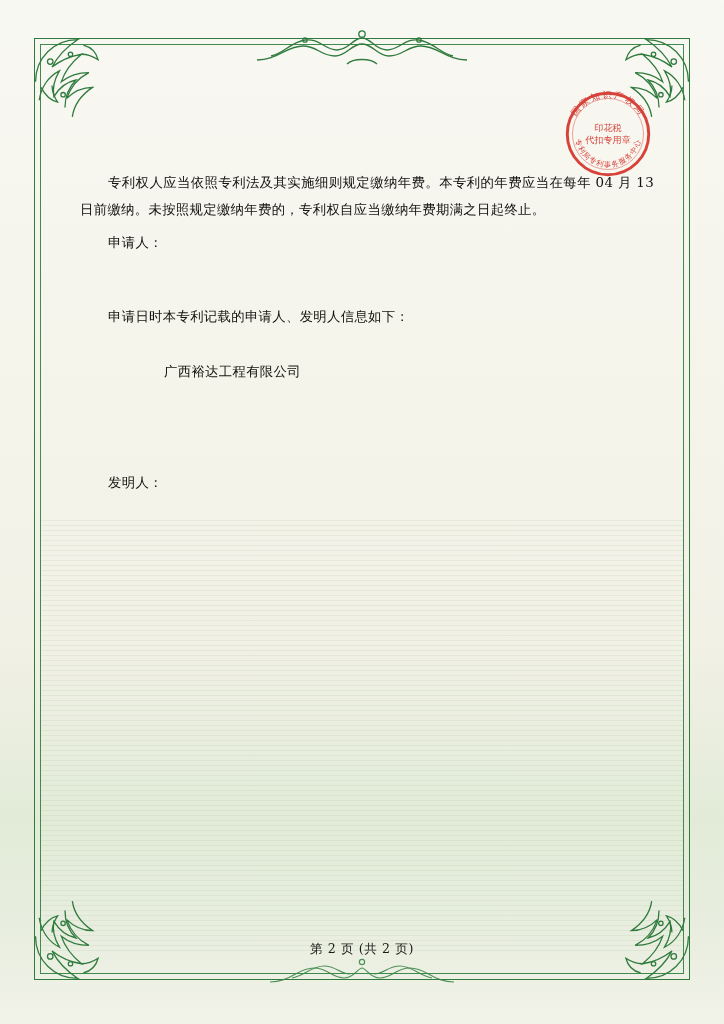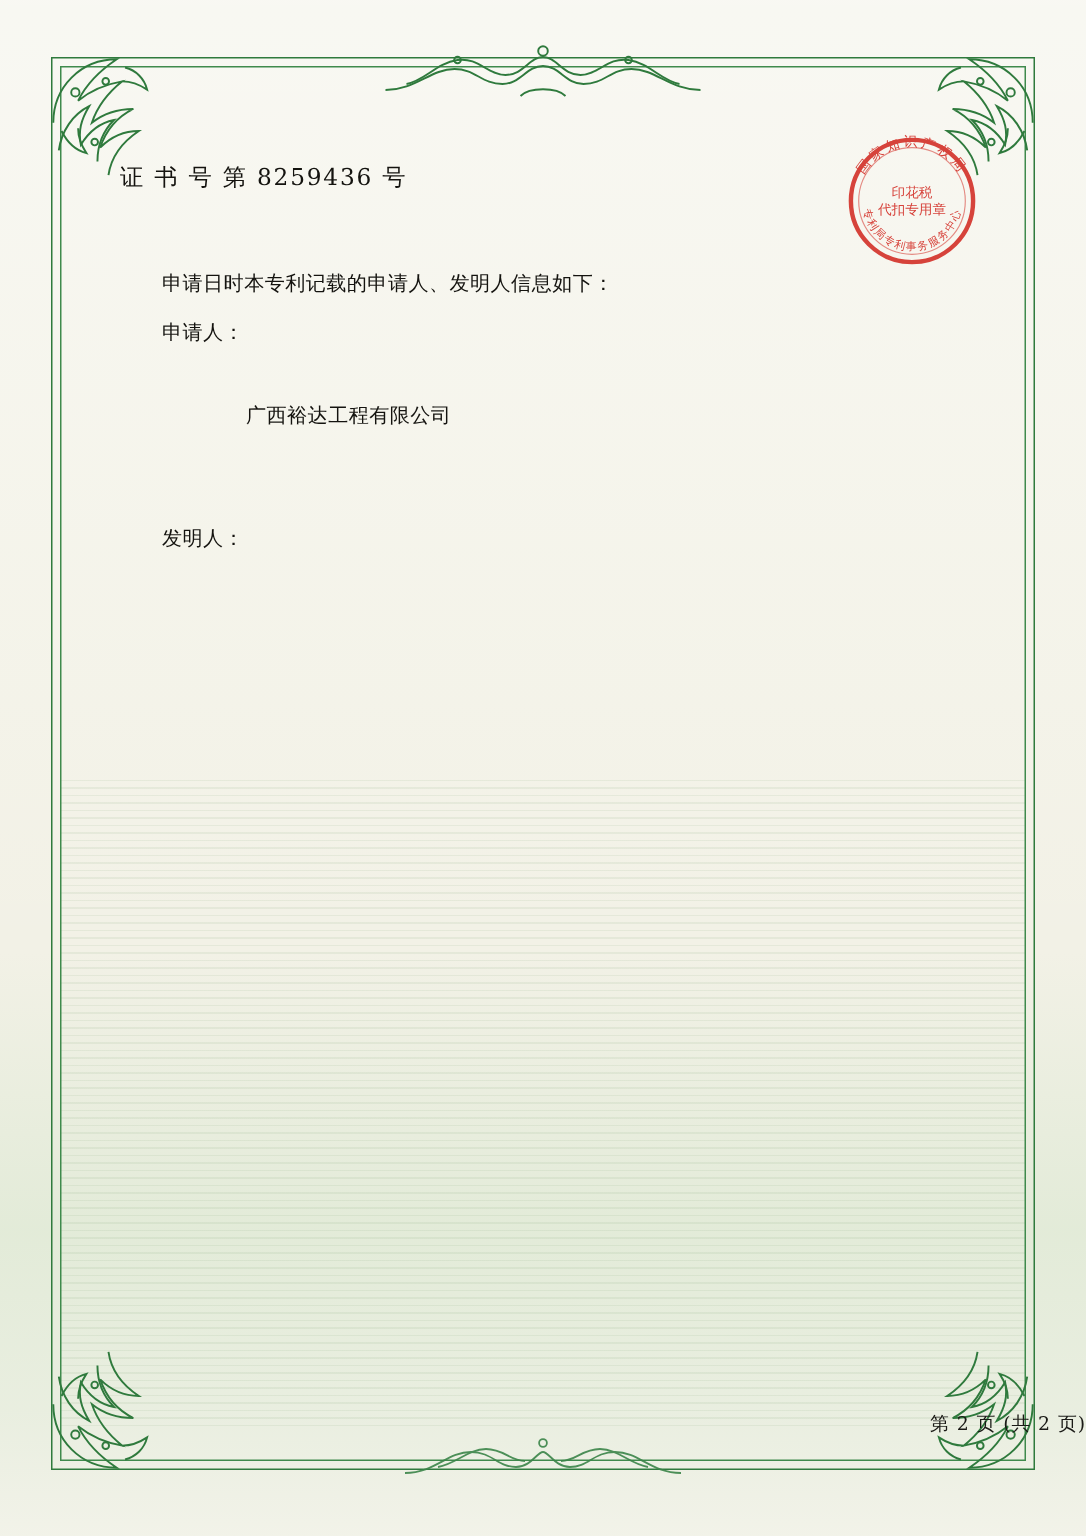--- a/index.html
+++ b/index.html
@@ -139,21 +139,21 @@
   }
   #applicant-label {
     margin-top: 6px;
     text-indent: 28px;
   }
   #applicant-name {
     margin-top: 28px;
     padding-left: 84px;
   }
   #inventor-label {
-    margin-top: 56px;
+    margin-top: 84px;
     text-indent: 28px;
   }
   #inventor-names {
     margin-top: 10px;
     padding-left: 84px;
   }
 
   
   #seal {
     position: absolute;
@@ -164,21 +164,21 @@
     opacity: .92;
   }
   #seal svg { display: block; width: 100%; height: 100%; }
 
   
   #footer {
     position: absolute;
     left: 0;
     right: 0;
     bottom: 66px;
-    text-align: right;
+    text-align: center;
     font-size: 12.6px;
     color: #1a1a16;
     letter-spacing: .6px;
   }
 </style>
 </head>
 <body>
 
 <div id="page">
 
@@ -266,26 +266,26 @@
       </text>
       <text font-family="&quot;DejaVu Serif&quot;, serif" font-size="8.4" fill="#d4342c" letter-spacing="1.2">
         <textPath href="#arcBottom" startOffset="50%" text-anchor="middle">专利局专利事务服务中心</textPath>
       </text>
       <text x="60" y="57" text-anchor="middle" font-family="&quot;DejaVu Serif&quot;, serif" font-size="10.5" fill="#d4342c">印花税</text>
       <text x="60" y="70" text-anchor="middle" font-family="&quot;DejaVu Serif&quot;, serif" font-size="10.5" fill="#d4342c">代扣专用章</text>
     </svg>
   </div>
 
   <div id="content">
-    <div class="cert-no">证 书 号 第 8259436 号</div>
-
+
+    <p class="para" id="body-para">专利权人应当依照专利法及其实施细则规定缴纳年费。本专利的年费应当在每年 04 月 13 日前缴纳。未按照规定缴纳年费的，专利权自应当缴纳年费期满之日起终止。</p>
+
+    <p class="para" id="applicant-label">申请人：</p>
 
     <p class="para" id="info-line">申请日时本专利记载的申请人、发明人信息如下：</p>
-
-    <p class="para" id="applicant-label">申请人：</p>
     <p class="para" id="applicant-name">广西裕达工程有限公司</p>
 
     <p class="para" id="inventor-label">发明人：</p>
   </div>
 
   <div id="footer">第 2 页 (共 2 页)</div>
 
 </div>
 
 </body></html>

